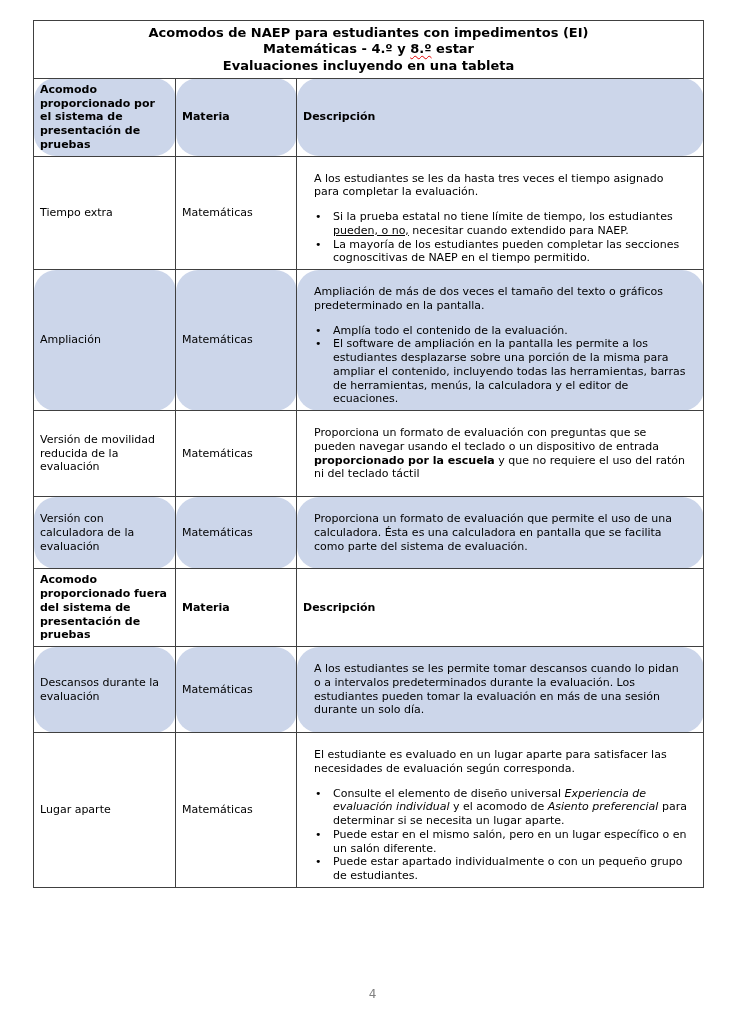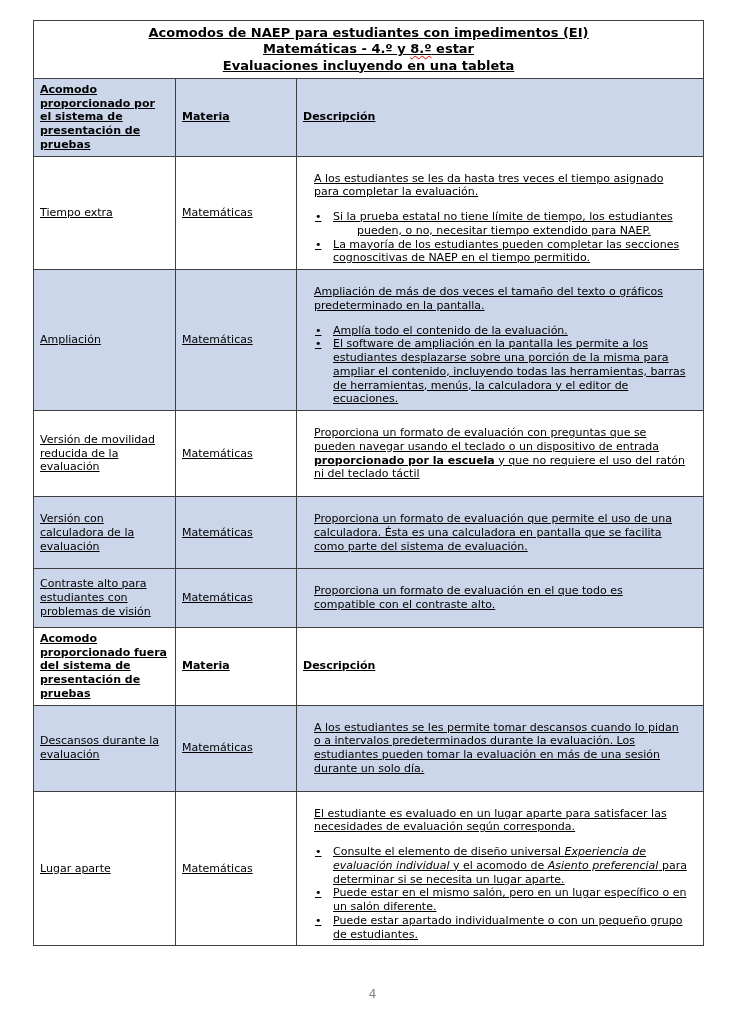--- a/index.html
+++ b/index.html
@@ -15,52 +15,51 @@
     font-family:"DejaVu Sans","Liberation Sans",sans-serif;
     font-size:11px;
     color:#000;
     position:relative;
   }
   .doc-table{
     border-collapse:collapse;
     table-layout:fixed;
     width:670px;
     margin:20px 0 0 33px;
-    text-decoration:underline;
   }
   .doc-table td{
     border:1px solid var(--border);
     padding:4px 6px;
     vertical-align:middle;
     line-height:1.25;
     word-wrap:break-word;
   }
   .title-cell{
     text-align:center;
     font-weight:bold;
     font-size:13px;
     line-height:1.35;
     padding:6px 8px;
   }
-  tr.shaded td{ background:var(--shaded); }
+  tr.shaded td{ background:var(--shaded);border-radius:22px; }
   .header-cell{ font-weight:bold; }
   .pblock{ margin:11px; }
   .bullet{
     display:flex;
     margin:0;
     padding-left:12px;
   }
   .bullet .dot{
     flex:0 0 18px;
     width:18px;
   }
   .bullet .btxt{ flex:1 1 auto; }
   .seg-b{ font-weight:bold; }
   .seg-i{ font-style:italic; }
-  .seg-u{ text-decoration:underline;margin-left:24px; }
+  .seg-u{ text-decoration:underline; }
   .seg-spell{
     text-decoration:underline;
     text-decoration-style:wavy;
     text-decoration-color:#e00000;
     text-decoration-thickness:1px;
     text-underline-offset:2px;
   }
   .page-num{
     position:absolute;
     bottom:24px;
@@ -95,21 +94,21 @@
         <td class="header-cell">Materia</td>
         <td class="header-cell">Descripción</td>
       </tr>
       <tr>
         <td>Tiempo extra</td>
         <td>Matemáticas</td>
         <td>
           <div class="pblock"><span>A los estudiantes se les da hasta tres veces el tiempo asignado para completar la evaluación.</span></div>
           <div class="bullet">
             <span class="dot">•</span>
-            <span class="btxt"><span>Si la prueba estatal no tiene límite de tiempo, los estudiantes </span><span class="seg-u">pueden, o no,</span><span> necesitar tiempo extendido para NAEP.</span></span>
+            <span class="btxt"><span>Si la prueba estatal no tiene límite de tiempo, los estudiantes </span><span class="seg-u">pueden, o no,</span><span> necesitar cuando extendido para NAEP.</span></span>
           </div>
           <div class="bullet">
             <span class="dot">•</span>
             <span class="btxt"><span>La mayoría de los estudiantes pueden completar las secciones cognoscitivas de NAEP en el tiempo permitido.</span></span>
           </div>
         </td>
       </tr>
       <tr class="shaded">
         <td>Ampliación</td>
         <td>Matemáticas</td>
@@ -130,27 +129,20 @@
         <td>Matemáticas</td>
         <td>
           <div class="pblock"><span>Proporciona un formato de evaluación con preguntas que se pueden navegar usando el teclado o un dispositivo de entrada </span><span class="seg-b">proporcionado por la escuela</span><span> y que no requiere el uso del ratón ni del teclado táctil</span></div>
         </td>
       </tr>
       <tr class="shaded">
         <td>Versión con calculadora de la evaluación</td>
         <td>Matemáticas</td>
         <td>
           <div class="pblock"><span>Proporciona un formato de evaluación que permite el uso de una calculadora. Ésta es una calculadora en pantalla que se facilita como parte del sistema de evaluación.</span></div>
-        </td>
-      </tr>
-      <tr class="shaded">
-        <td>Contraste alto para estudiantes con problemas de visión</td>
-        <td>Matemáticas</td>
-        <td>
-          <div class="pblock"><span>Proporciona un formato de evaluación en el que todo es compatible con el contraste alto.</span></div>
         </td>
       </tr>
       <tr>
         <td class="header-cell">Acomodo proporcionado fuera del sistema de presentación de pruebas</td>
         <td class="header-cell">Materia</td>
         <td class="header-cell">Descripción</td>
       </tr>
       <tr class="shaded">
         <td>Descansos durante la evaluación</td>
         <td>Matemáticas</td>

